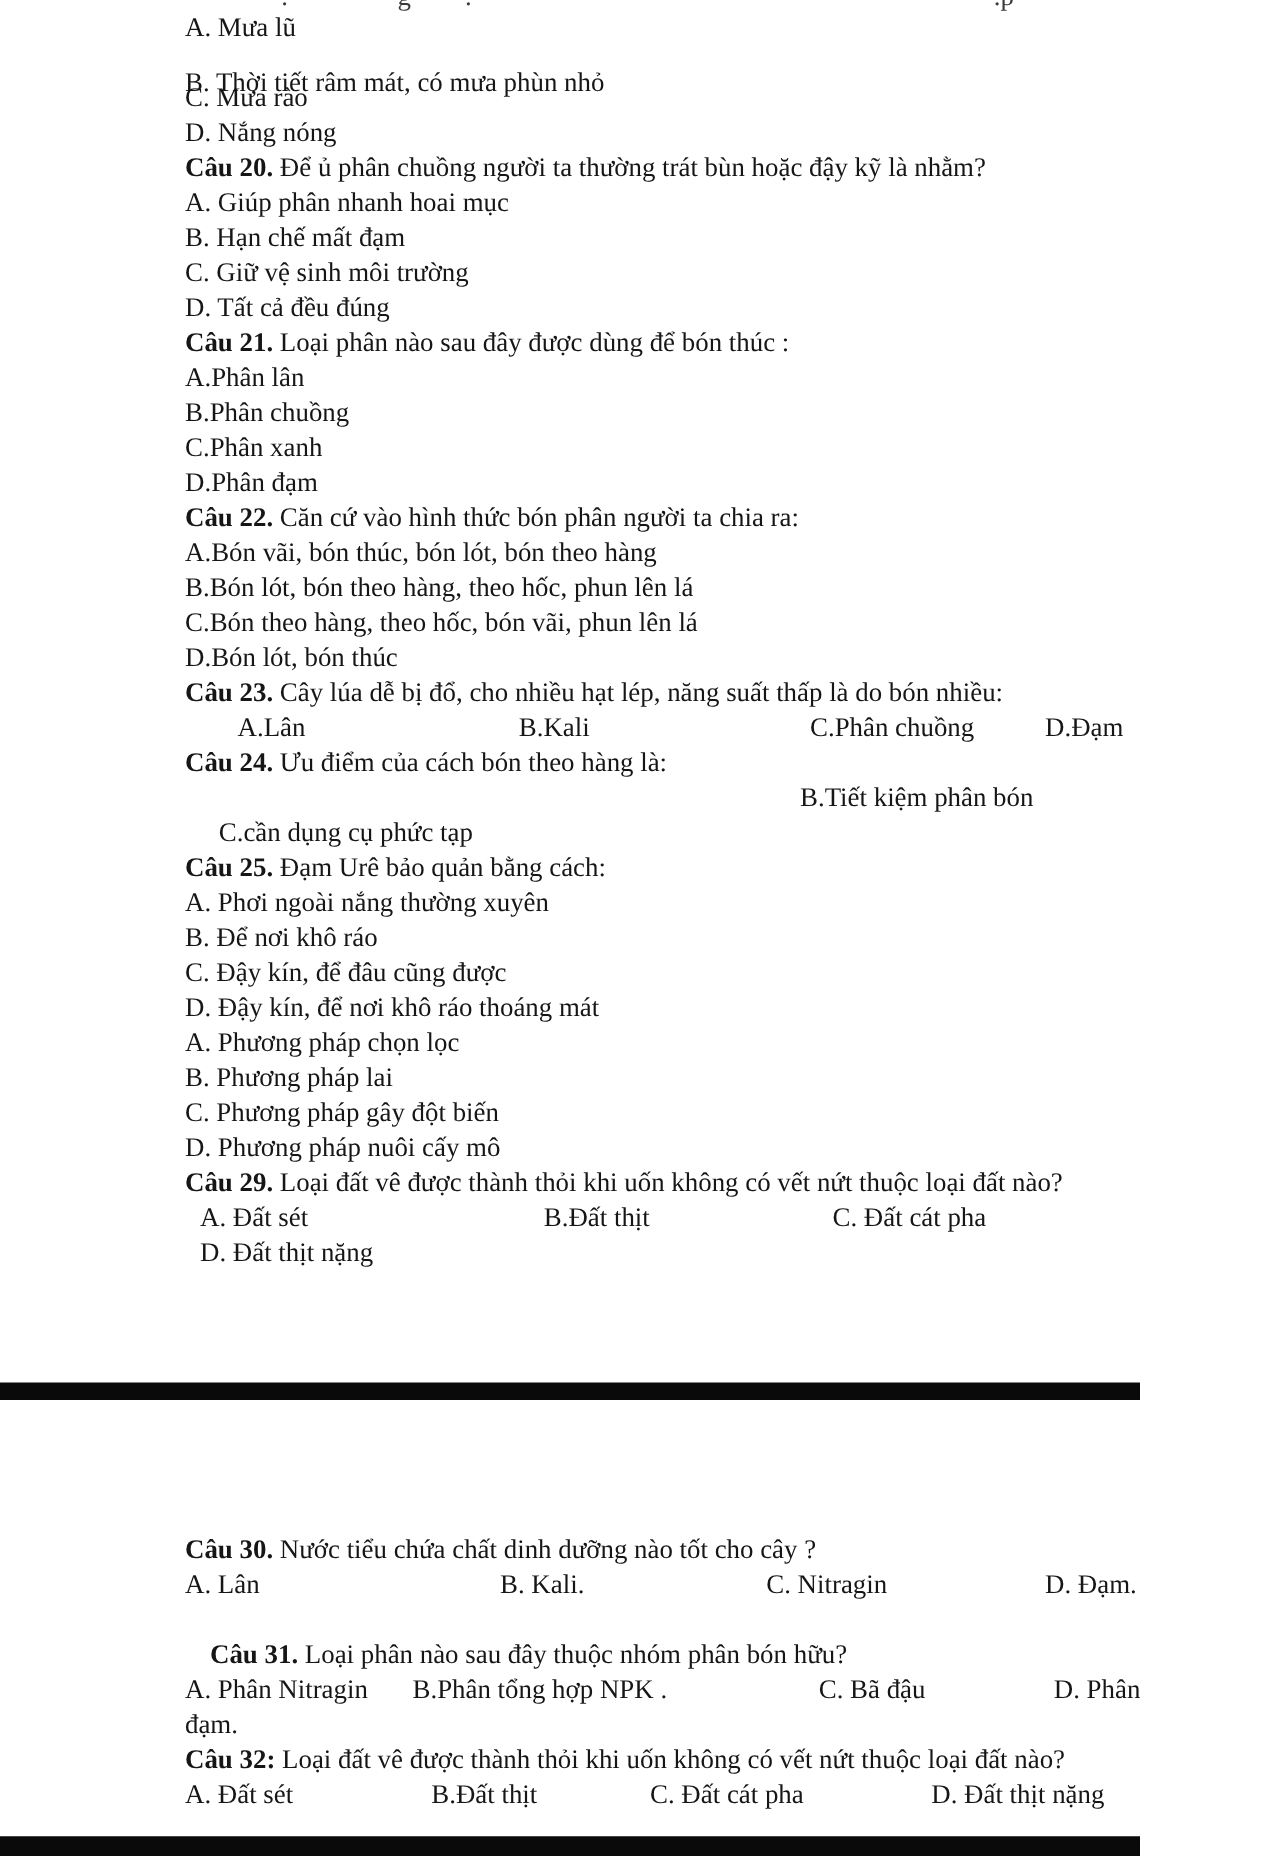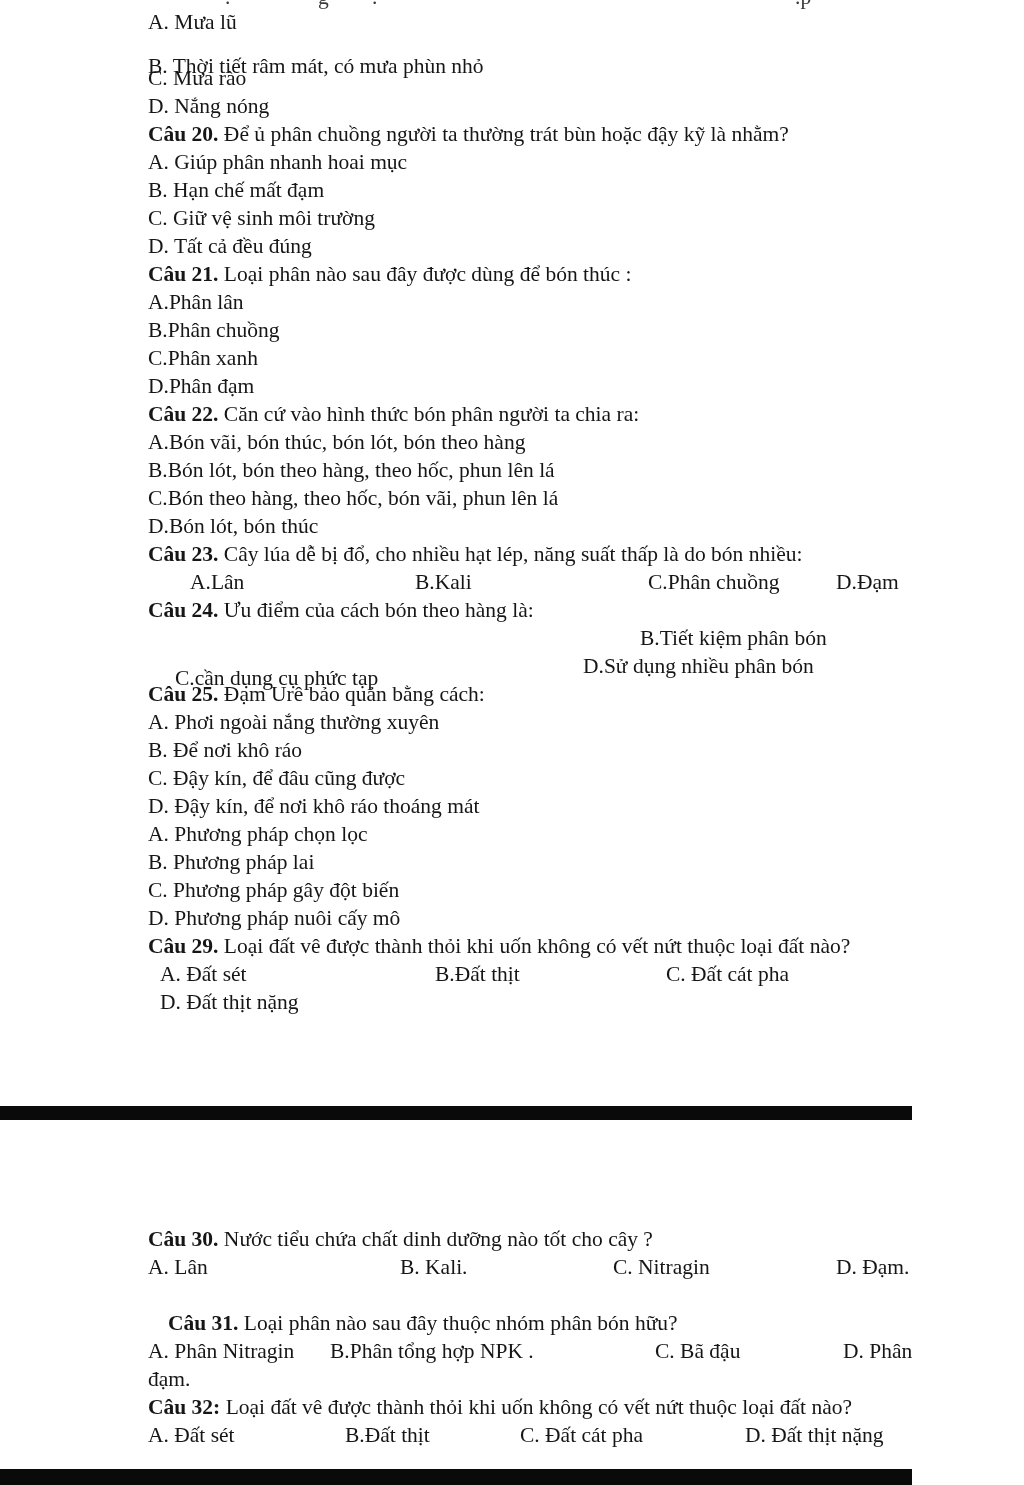--- a/index.html
+++ b/index.html
@@ -100,22 +100,21 @@
         <span class="seg" style="left: 648px;">C.Phân chuồng</span>
         <span class="seg" style="left: 836px;">D.Đạm</span>
       </div>
       <div class="line" style="top: 596px;">
         <span class="seg" style="left: 148px;"><b>Câu 24.</b> Ưu điểm của cách bón theo hàng là:</span>
       </div>
       <div class="line" style="top: 624px;">
         <span class="seg" style="left: 640px;">B.Tiết kiệm phân bón</span>
       </div>
       <div class="line" style="top: 652px;">
-        <span class="seg" style="left: 175px; margin-top: 12px;">C.cần dụng cụ phức tạp</span>
-        <span class="seg" style="left: 583px;">D.Sử dụng nhiều phân bón</span>
+        <span class="seg" style="left: 175px;">C.cần dụng cụ phức tạp</span>
       </div>
       <div class="line" style="top: 680px;">
         <span class="seg" style="left: 148px;"><b>Câu 25.</b> Đạm Urê bảo quản bằng cách:</span>
       </div>
       <div class="line" style="top: 708px;">
         <span class="seg" style="left: 148px;">A. Phơi ngoài nắng thường xuyên</span>
       </div>
       <div class="line" style="top: 736px;">
         <span class="seg" style="left: 148px;">B. Để nơi khô ráo</span>
       </div>

